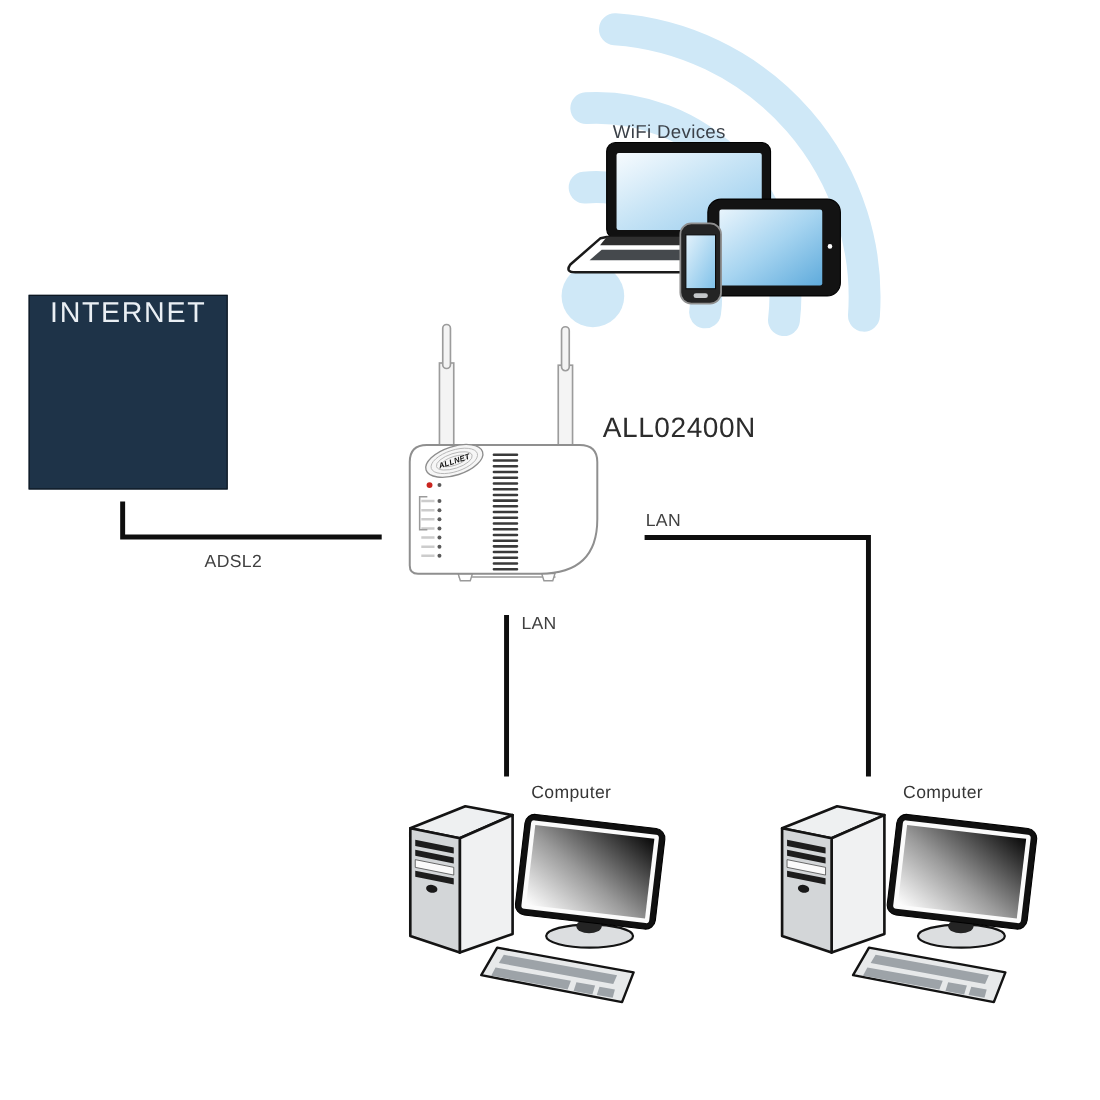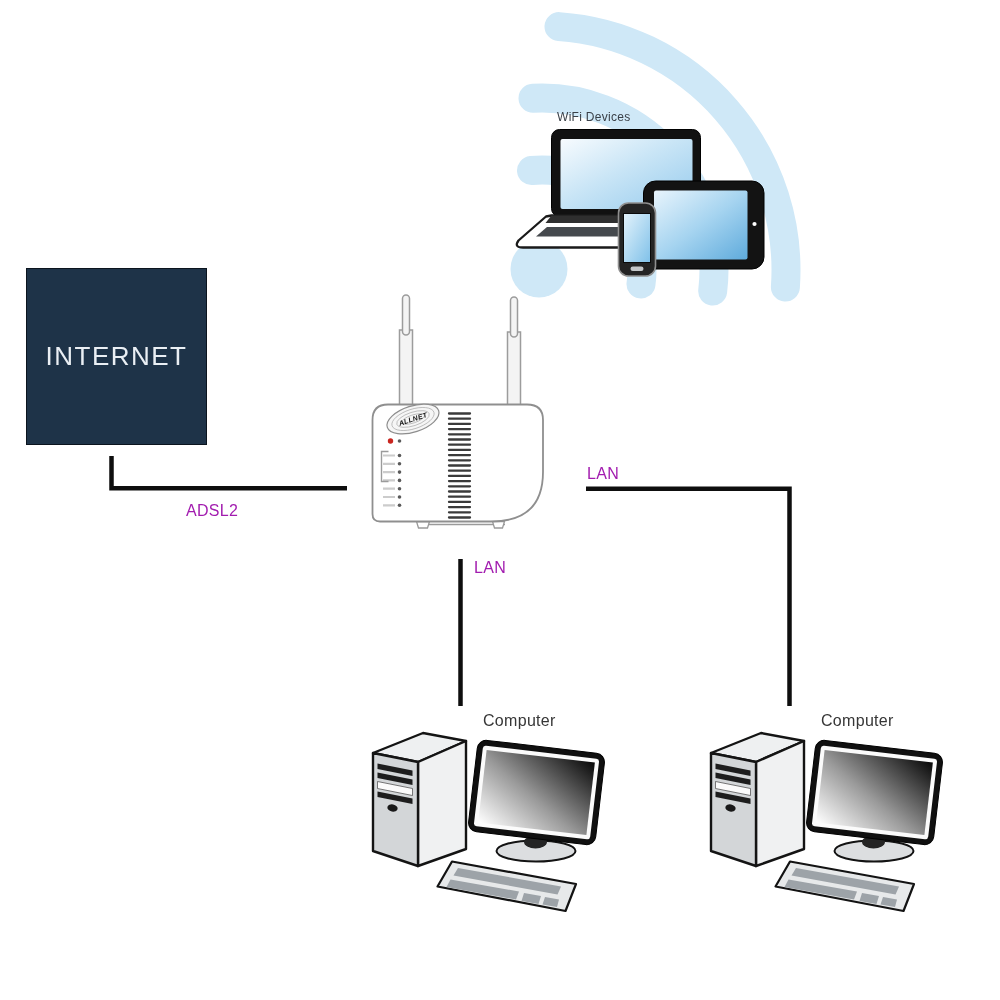--- a/index.html
+++ b/index.html
@@ -1,29 +1,29 @@
 <!DOCTYPE html>
 <html><head>
 <meta charset="utf-8">
 <style>
   html,body{margin:0;padding:0;background:#ffffff;}
   #stage{position:relative;width:1000px;height:1000px;background:#ffffff;overflow:hidden;
          font-family:"Liberation Sans","DejaVu Sans",sans-serif;}
   #artwork{position:absolute;left:0;top:0;}
-  .lbl{position:absolute;white-space:nowrap;font-size:16px;color:#a21caf;letter-spacing:.3px;}
-  .lbl-wifi{left:557px;top:110px;font-size:12px;color:#3a4048;}
+  .lbl{position:absolute;white-space:nowrap;font-size:16px;color:#404040;letter-spacing:.3px;}
+  .lbl-wifi{left:557px;top:110px;font-size:17px;color:#3a4048;}
   .lbl-model{left:548px;top:375px;font-size:25.5px;color:#2c2c2c;letter-spacing:.5px;}
   .lbl-lan-right{left:587px;top:465px;}
   .lbl-lan-bottom{left:474px;top:559px;}
   .lbl-adsl2{left:186px;top:502px;text-align:center;}
   .lbl-computer1{left:483px;top:712px;color:#363636;}
   .lbl-computer2{left:821px;top:712px;color:#363636;}
   .internet-box{position:absolute;left:26px;top:268px;width:181px;height:177px;
       background:#1e3348;border:1px solid #0b141e;box-sizing:border-box;
-      display:flex;align-items:center;justify-content:center;}
+      display:flex;align-items:flex-start;justify-content:center;}
   .internet-box span{color:#eaeff4;font-size:26px;letter-spacing:1.5px;}
 </style>
 </head>
 <body>
 
 <div id="stage">
 
   <svg id="artwork" width="1000" height="1000" viewBox="0 0 1000 1000" xmlns="http://www.w3.org/2000/svg" xmlns:xlink="http://www.w3.org/1999/xlink">
     <defs>
       <linearGradient id="gLap" x1="0" y1="0" x2="1" y2="1">
@@ -160,18 +160,19 @@
 
     <use xlink:href="#pc" href="#pc"></use>
     <use xlink:href="#pc" href="#pc" transform="translate(338,0)"></use>
   </svg>
 
   <div class="internet-box">
     <span>INTERNET</span>
   </div>
 
   <div class="lbl lbl-wifi">WiFi Devices</div>
+  <div class="lbl lbl-model">ALL02400N</div>
   <div class="lbl lbl-lan-right">LAN</div>
   <div class="lbl lbl-lan-bottom">LAN</div>
   <div class="lbl lbl-adsl2">ADSL2</div>
   <div class="lbl lbl-computer1">Computer</div>
   <div class="lbl lbl-computer2">Computer</div>
 </div>
 
 </body></html>

